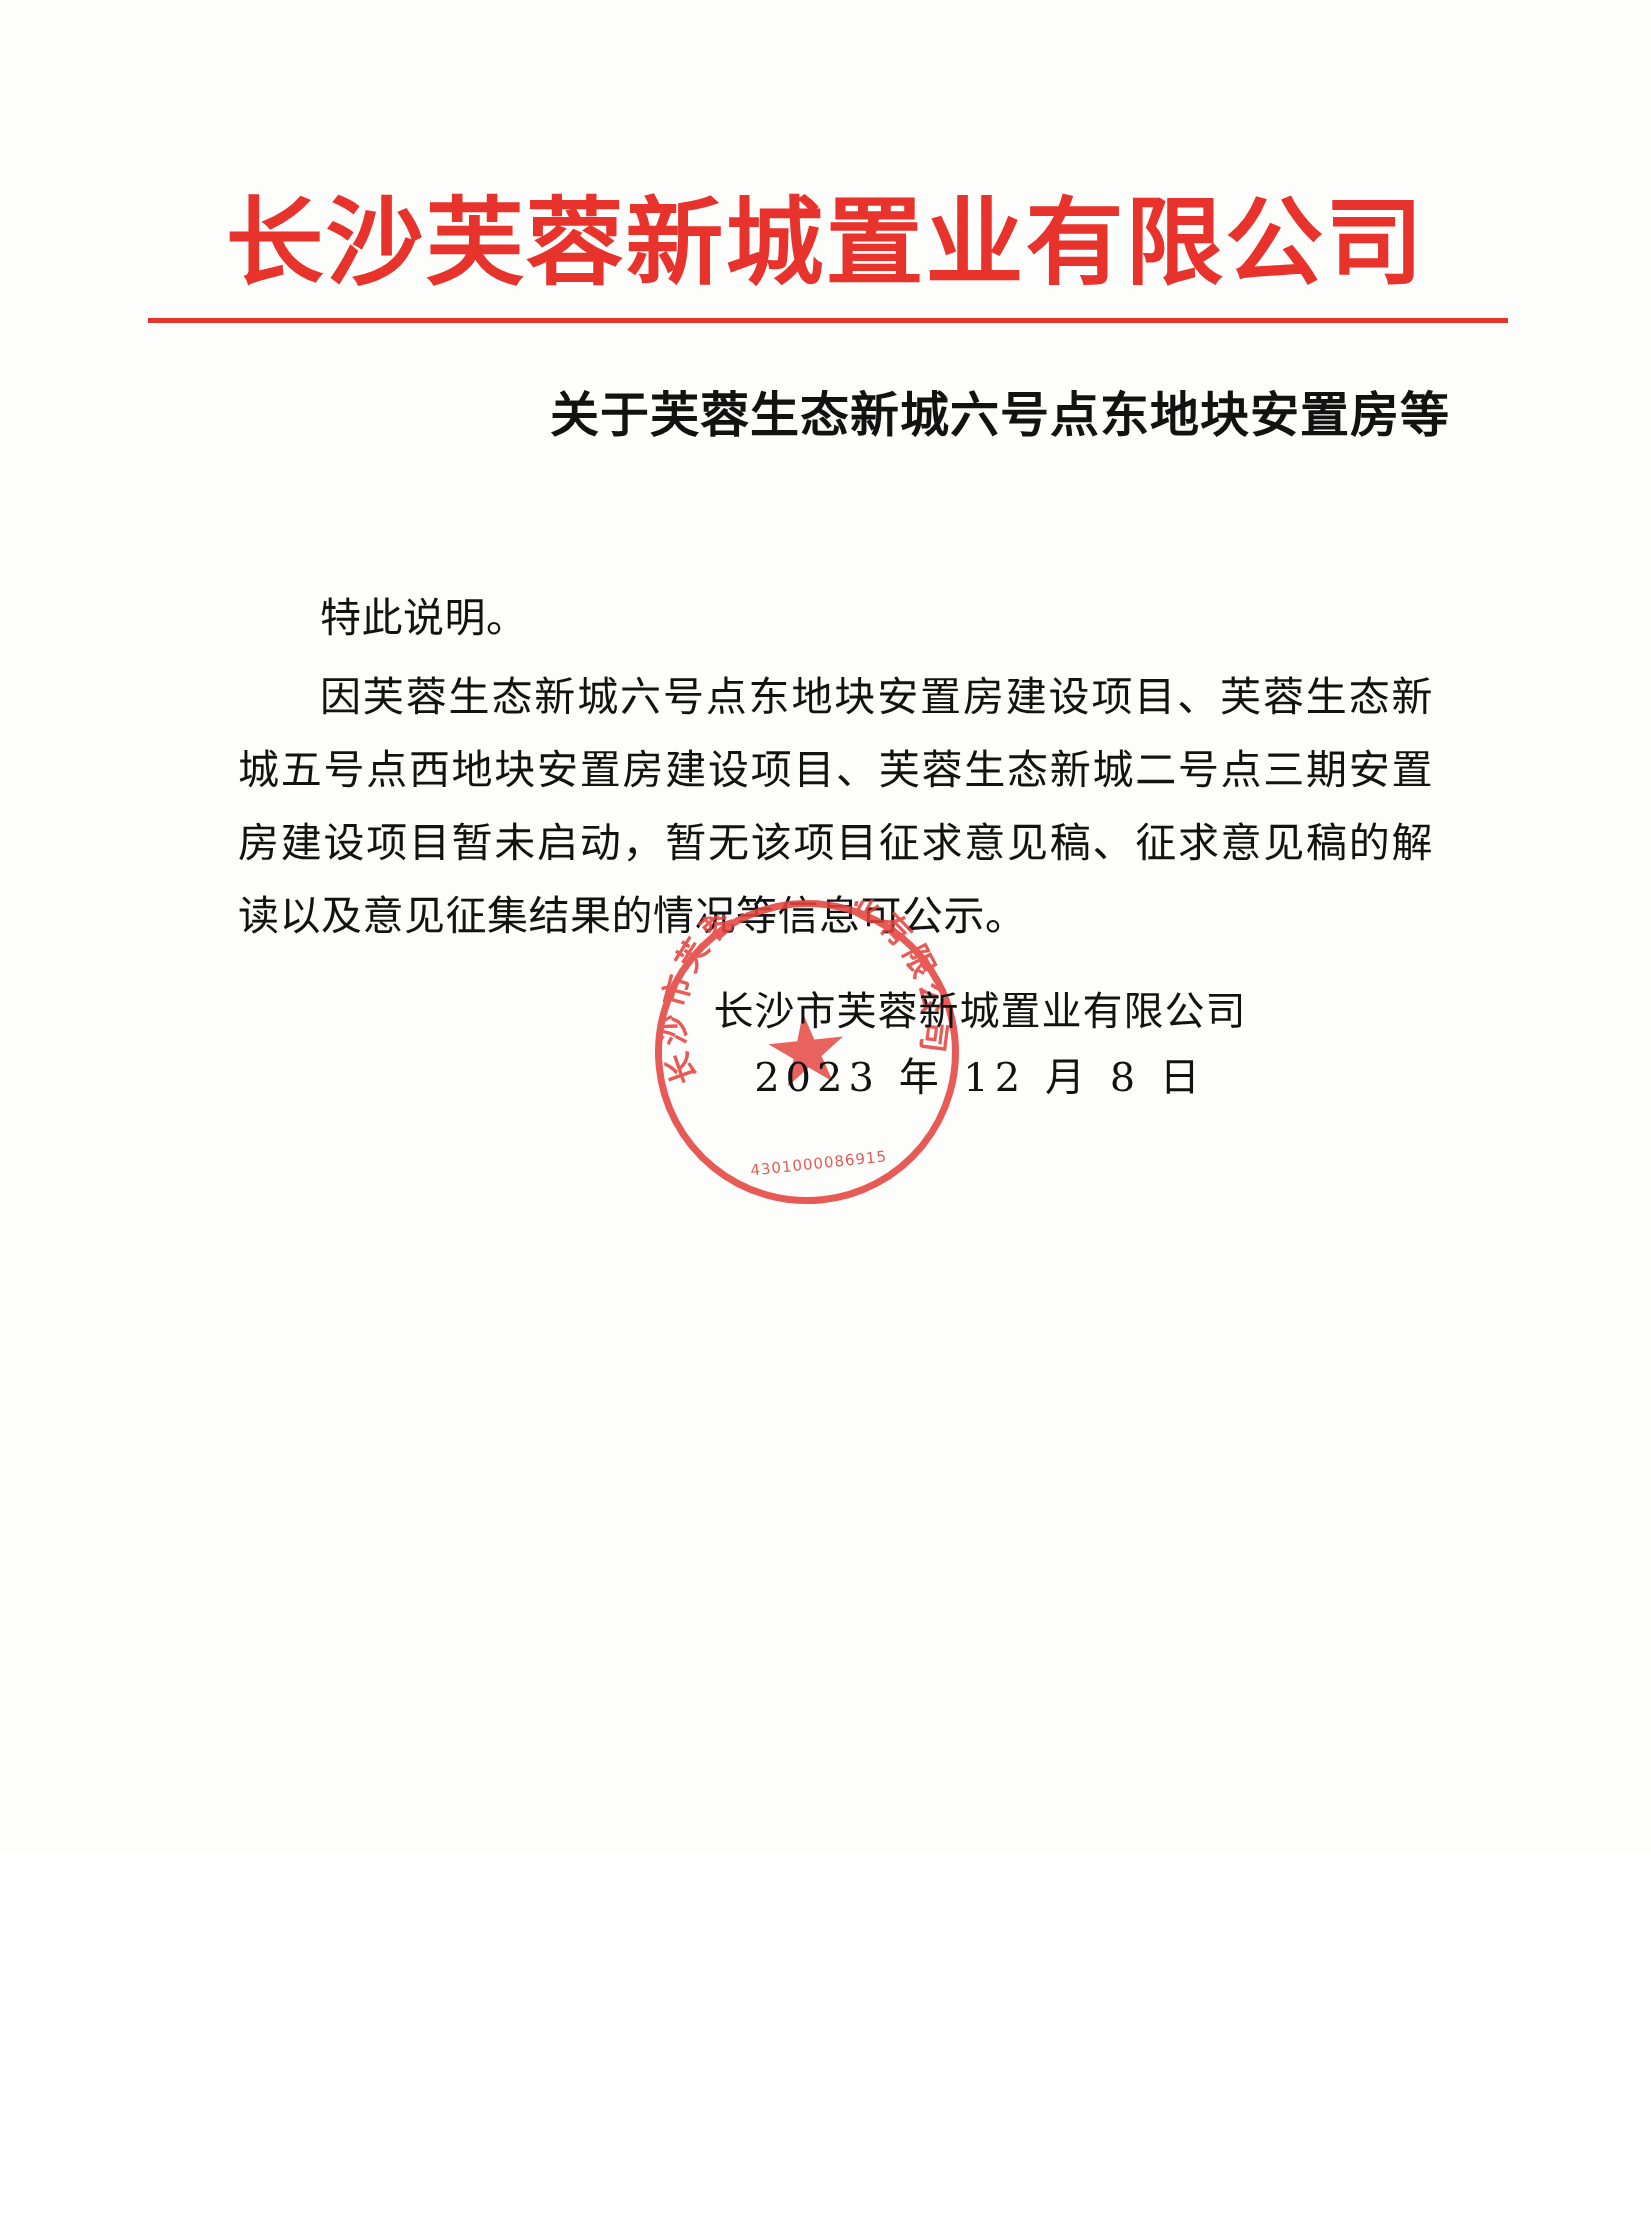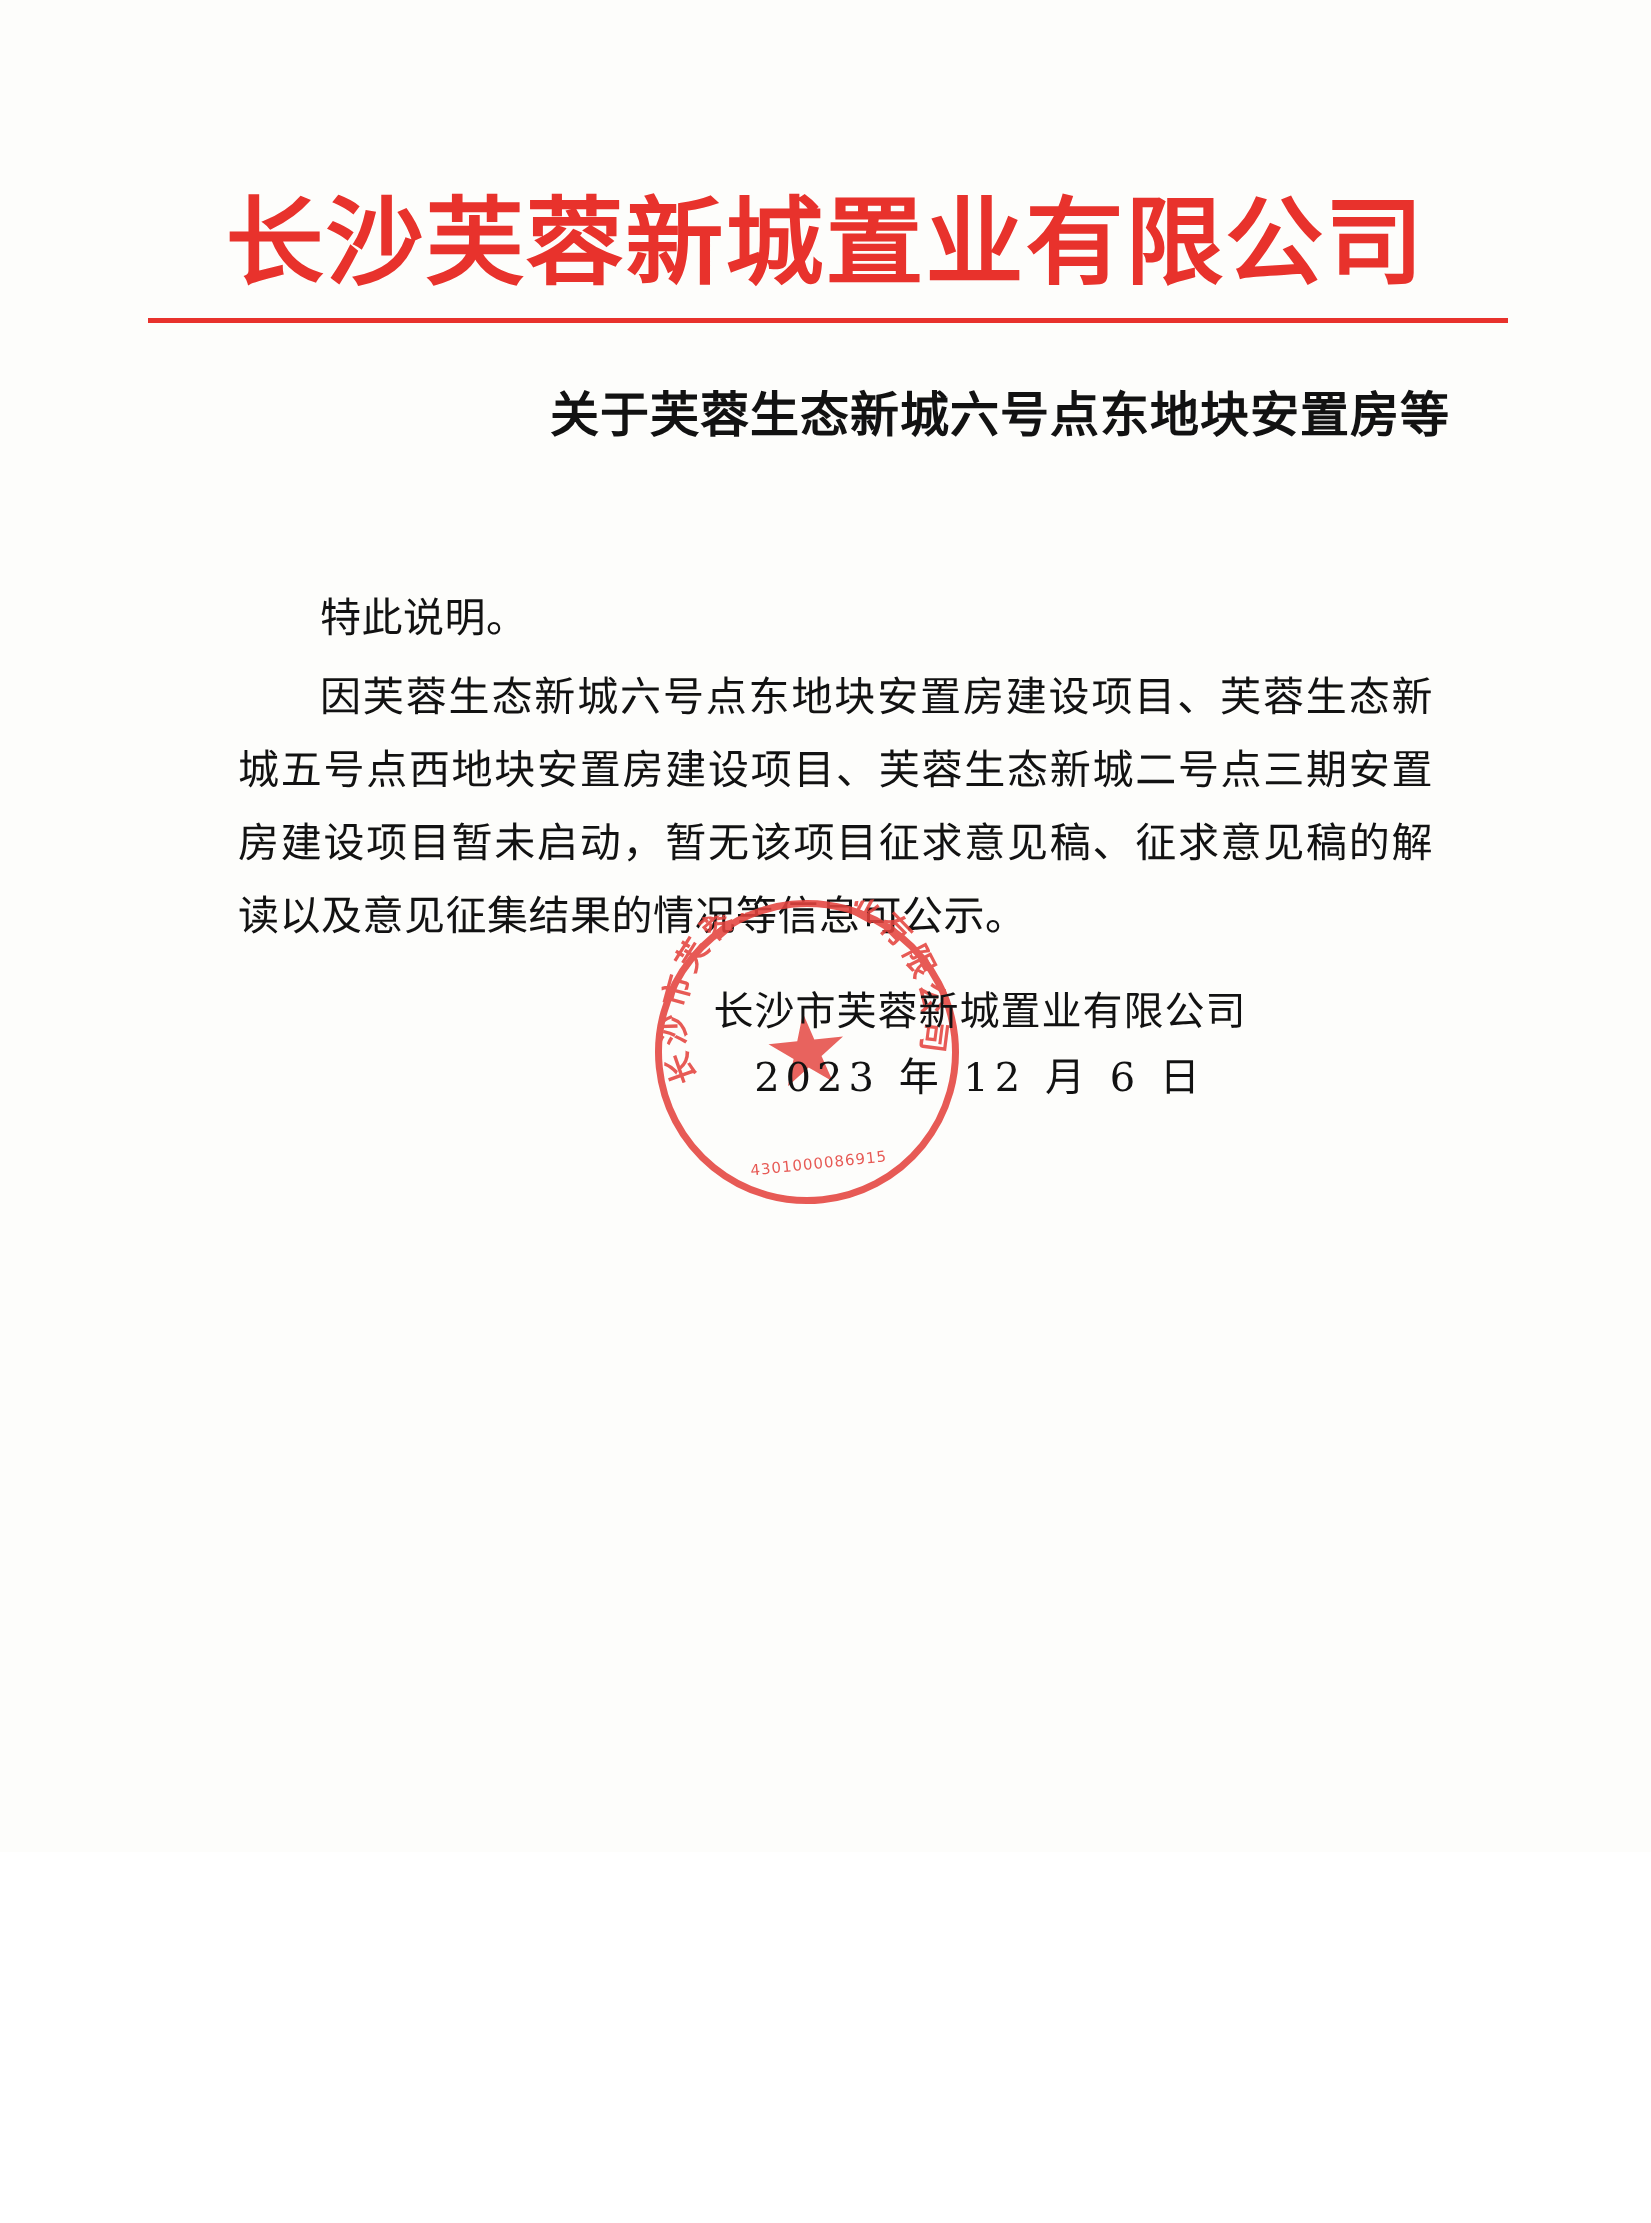--- a/index.html
+++ b/index.html
@@ -174,16 +174,16 @@
           <textPath href="#arcPath" startOffset="50%" text-anchor="middle">长沙市芙蓉新城置业有限公司</textPath>
         </text>
       </svg>
       <div class="seal-star"></div>
       <div class="seal-code">4301000086915</div>
     </div>
   </div>
 
   <div class="signature">
     <div>长沙市芙蓉新城置业有限公司</div>
-    <div class="date">2023 年 12 月 6 日</div>
+    <div class="date">2023 年 12 月 8 日</div>
   </div>
 
 </div>
 
 </body></html>

